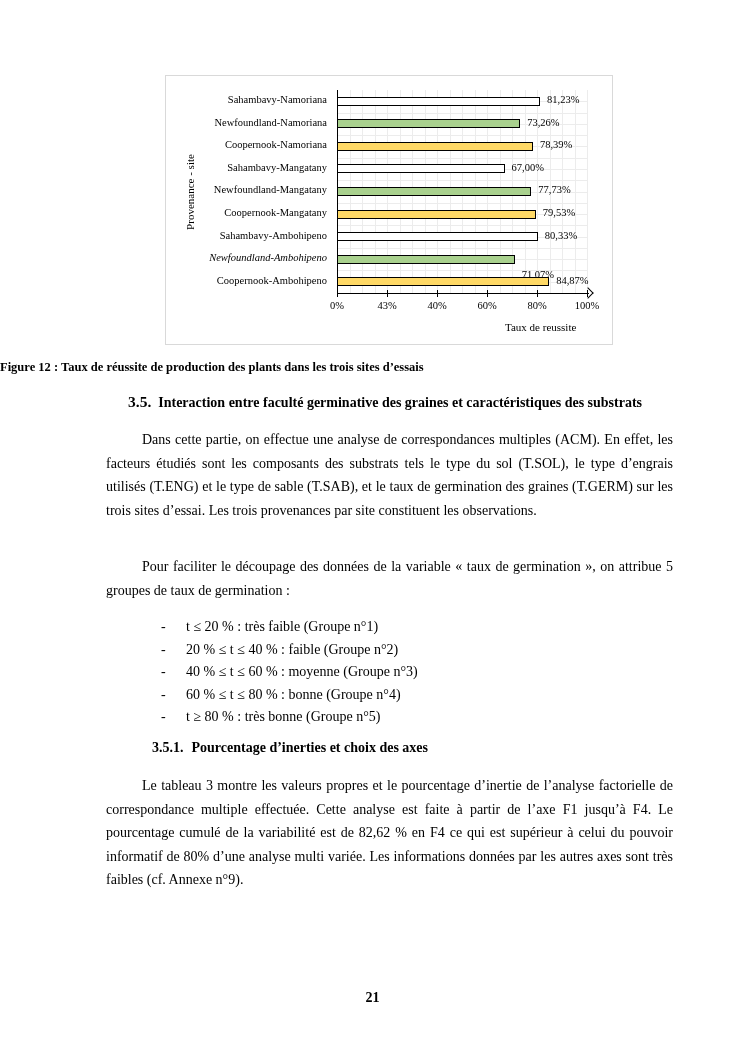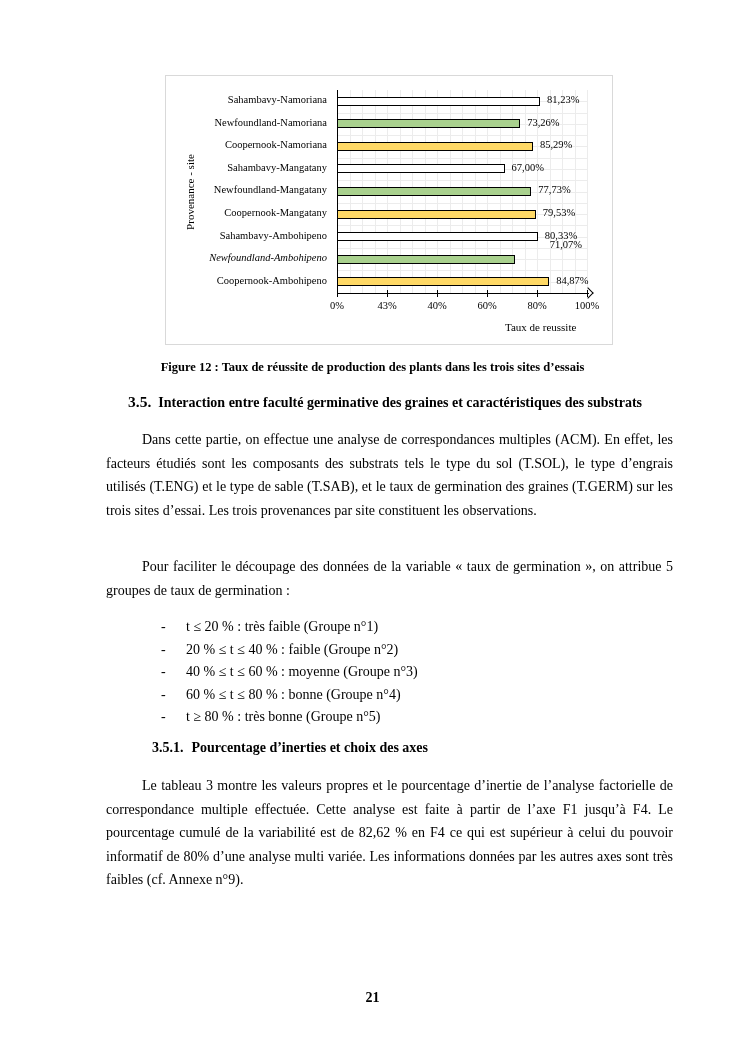--- a/index.html
+++ b/index.html
@@ -11,21 +11,21 @@
   .y-axis { position: absolute; left: 337px; top: 90px; width: 1px; height: 203px; background: #000; }
   .x-axis { position: absolute; left: 337px; top: 293px; width: 252px; height: 1px; background: #000; }
   .x-tick { position: absolute; top: 290px; width: 1px; height: 7px; background: #000; }
   .x-arrow { position: absolute; left: 584px; top: 289px; width: 7px; height: 7px; border-right: 1px solid #000; border-top: 1px solid #000; transform: rotate(45deg); transform-origin: center; }
   .x-tick-label { position: absolute; top: 300px; font-size: 10.5px; width: 40px; text-align: center; margin-left: -20px; }
   .cat-label { position: absolute; right: 418px; font-size: 10.5px; white-space: nowrap; text-align: right; }
   .bar { position: absolute; left: 337px; height: 9px; border: 1px solid #000; box-sizing: border-box; }
   .val-label { position: absolute; font-size: 10.5px; white-space: nowrap; }
   .y-title { position: absolute; left: 140px; top: 186px; width: 100px; font-size: 11px; transform: rotate(-90deg); transform-origin: center; text-align: center; }
   .x-title { position: absolute; left: 505px; top: 321px; font-size: 11px; white-space: nowrap; }
-  .caption { position: absolute; left: 0; width: 745px; top: 360px; text-align: center; font-weight: bold; font-size: 12.5px; }
+  .caption { position: absolute; left: 0; width: 745px; top: 360px; font-weight: bold; font-size: 12.5px; }
   .h2 { position: absolute; left: 128px; top: 393px; font-weight: bold; font-size: 14px; white-space: nowrap; }
   .h2 .num { font-size: 15.5px; margin-right: 7px; margin-top: 32px; }
   .para { position: absolute; left: 106px; width: 567px; font-size: 14px; line-height: 23.5px; text-align: justify; }
   .para .indent { display: inline-block; width: 36px; }
   .list { position: absolute; left: 161px; top: 616px; font-size: 14px; line-height: 22.5px; margin: 0; padding: 0; list-style: none; }
   .list li { display: flex; }
   .list .dash { width: 25px; display: inline-block; }
   .h3 { position: absolute; left: 152px; top: 740px; font-weight: bold; font-size: 14px; white-space: nowrap; }
   .h3 .num { margin-right: 8px; }
   .page-num { position: absolute; left: 0; width: 745px; top: 990px; text-align: center; font-weight: bold; font-size: 14px; }
@@ -87,36 +87,36 @@
     <div class="x-tick" style="left: 587px;"></div>
     <div class="x-tick-label" style="left: 587px;">100%</div>
     <div class="cat-label" style="top: 94px;">Sahambavy-Namoriana</div>
     <div class="bar" style="top: 96.5px; width: 203.075px; background: rgb(255, 255, 255);"></div>
     <div class="val-label" style="top: 94px; left: 547.075px;">81,23%</div>
     <div class="cat-label" style="top: 116.6px;">Newfoundland-Namoriana</div>
     <div class="bar" style="top: 119.1px; width: 183.15px; background: rgb(169, 209, 142);"></div>
     <div class="val-label" style="top: 116.6px; left: 527.15px;">73,26%</div>
     <div class="cat-label" style="top: 139.2px;">Coopernook-Namoriana</div>
     <div class="bar" style="top: 141.7px; width: 195.975px; background: rgb(255, 217, 102);"></div>
-    <div class="val-label" style="top: 139.2px; left: 539.975px;">85,29%</div>
+    <div class="val-label" style="top: 139.2px; left: 539.975px;">78,39%</div>
     <div class="cat-label" style="top: 161.8px;">Sahambavy-Mangatany</div>
     <div class="bar" style="top: 164.3px; width: 167.5px; background: rgb(255, 255, 255);"></div>
     <div class="val-label" style="top: 161.8px; left: 511.5px;">67,00%</div>
     <div class="cat-label" style="top: 184.4px;">Newfoundland-Mangatany</div>
     <div class="bar" style="top: 186.9px; width: 194.325px; background: rgb(169, 209, 142);"></div>
     <div class="val-label" style="top: 184.4px; left: 538.325px;">77,73%</div>
     <div class="cat-label" style="top: 207px;">Coopernook-Mangatany</div>
     <div class="bar" style="top: 209.5px; width: 198.825px; background: rgb(255, 217, 102);"></div>
     <div class="val-label" style="top: 207px; left: 542.825px;">79,53%</div>
     <div class="cat-label" style="top: 229.6px;">Sahambavy-Ambohipeno</div>
     <div class="bar" style="top: 232.1px; width: 200.825px; background: rgb(255, 255, 255);"></div>
     <div class="val-label" style="top: 229.6px; left: 544.825px;">80,33%</div>
     <div class="cat-label" style="top: 252.2px; font-style: italic;">Newfoundland-Ambohipeno</div>
     <div class="bar" style="top: 254.7px; width: 177.675px; background: rgb(169, 209, 142);"></div>
-    <div class="val-label" style="top: 239px; left: 521.675px; margin-left: 28px;">71,07%</div>
+    <div class="val-label" style="top: 269px; left: 521.675px;">71,07%</div>
     <div class="cat-label" style="top: 274.8px;">Coopernook-Ambohipeno</div>
     <div class="bar" style="top: 277.3px; width: 212.175px; background: rgb(255, 217, 102);"></div>
     <div class="val-label" style="top: 274.8px; left: 556.175px;">84,87%</div>
   </div>
 <div class="y-axis"></div>
 <div class="x-axis"></div>
 <div class="x-arrow"></div>
 <div class="y-title">Provenance - site</div>
 <div class="x-title">Taux de reussite</div>
 

